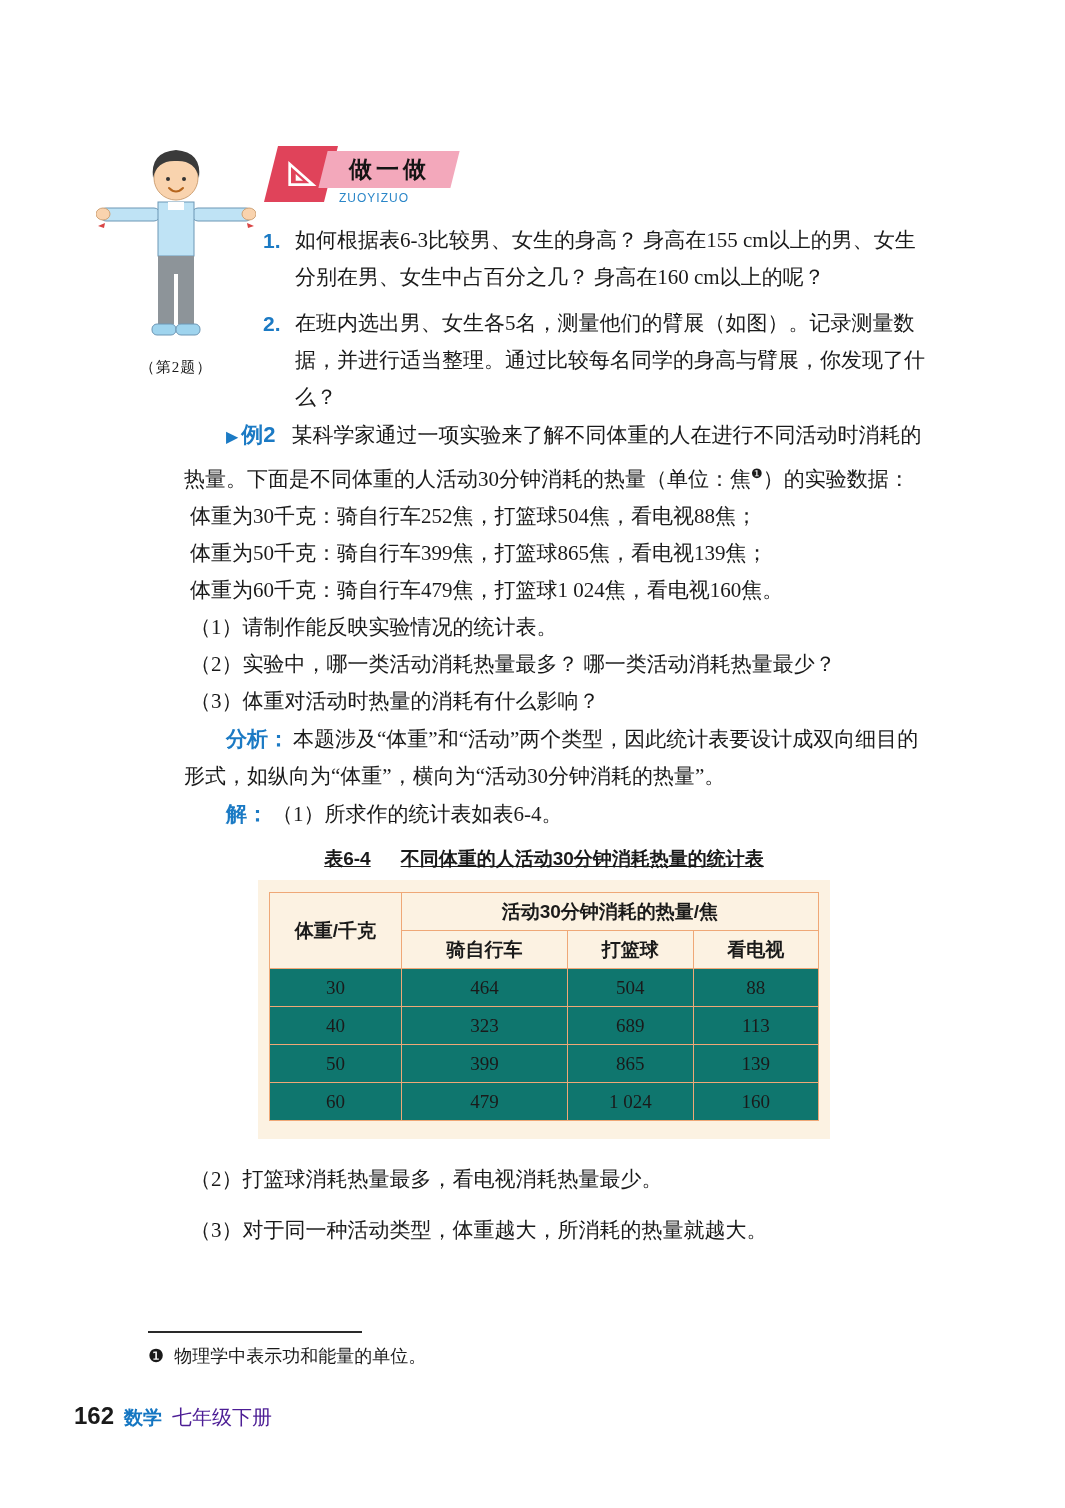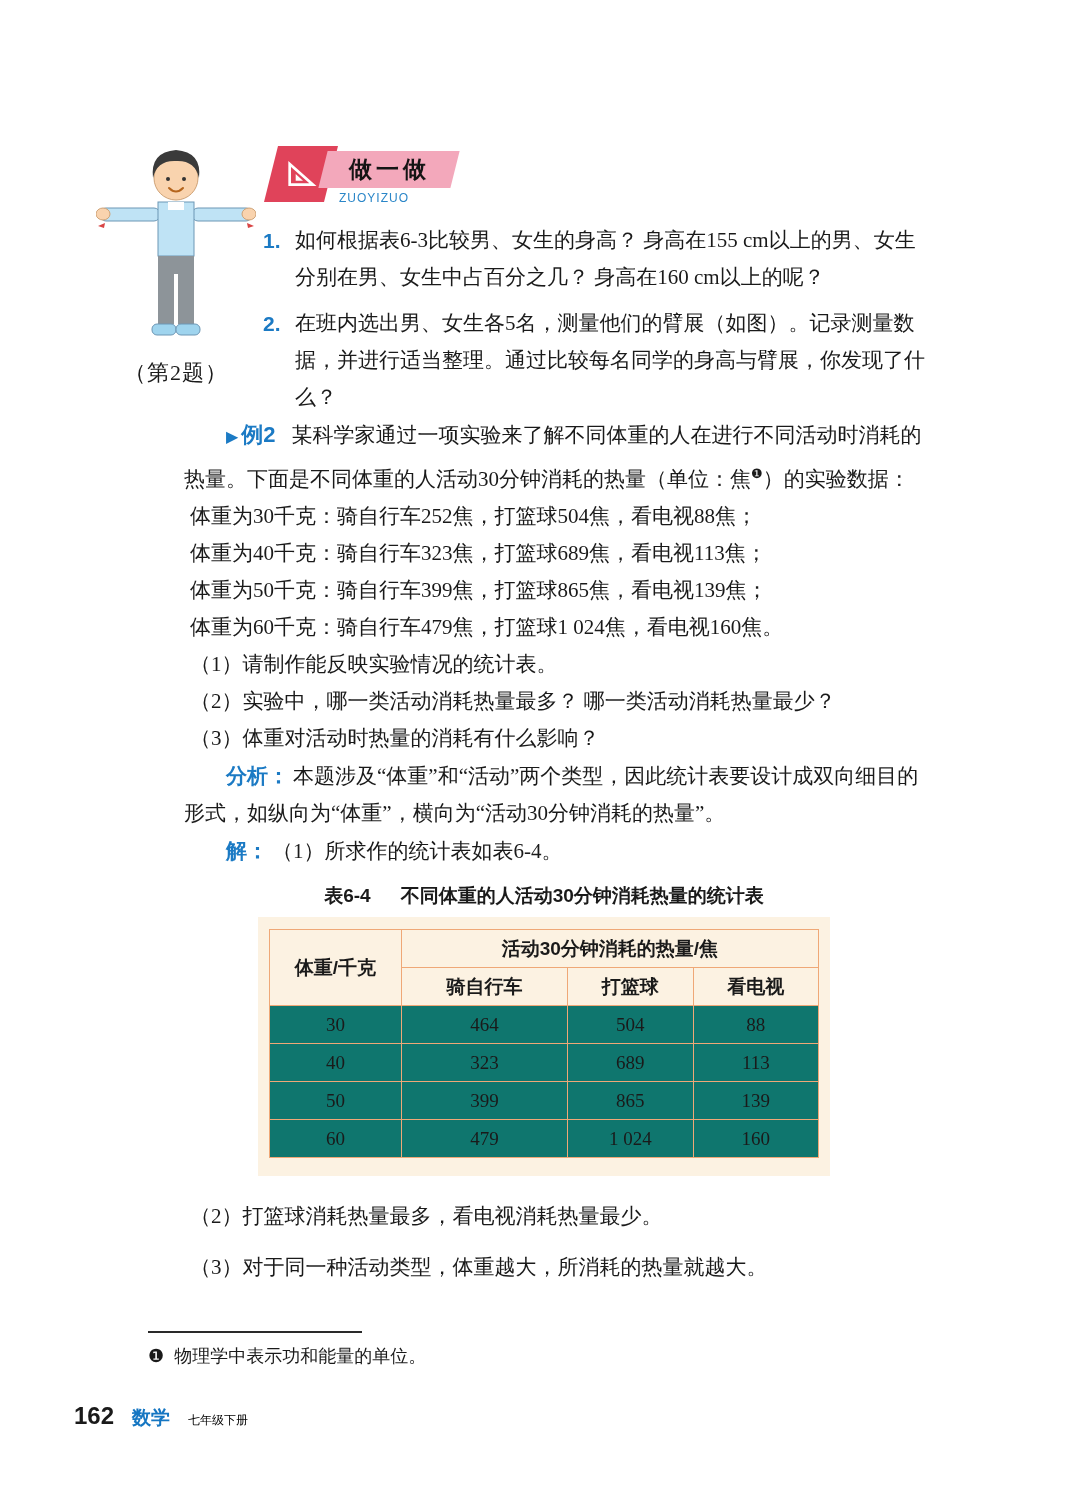--- a/index.html
+++ b/index.html
@@ -1,21 +1,21 @@
 <!DOCTYPE html>
 <html><head>
 <meta charset="utf-8">
 <style>
   * { box-sizing: border-box; }
   body { margin:0; background:#e9e9e9; font-family:"Liberation Serif","DejaVu Serif",serif; color:#1a1a1a; }
   .page { position:relative; width:1065px; height:1508px; background:#ffffff; margin:0 auto; overflow:hidden; }
 
   
   .illustration { position:absolute; left:92px; top:140px; width:168px; text-align:center; }
-  .fig-caption { margin-top:8px; font-size:22px; letter-spacing:1px; }
+  .fig-caption { margin-top:8px; font-size:15px; letter-spacing:1px; }
 
   
   .activity { position:absolute; left:263px; top:146px; width:672px; }
   .banner { position:relative; height:64px; margin-bottom:12px; }
   .banner-red { position:absolute; left:8px; top:0; width:60px; height:56px; background:#e0435a; transform:skewX(-14deg); display:flex; align-items:center; justify-content:center; }
   .banner-red svg { transform:skewX(14deg); }
   .banner-pink { position:absolute; left:60px; top:5px; width:132px; height:37px; background:#f3a8bb; transform:skewX(-14deg); display:flex; align-items:center; justify-content:center; }
   .banner-title { transform:skewX(14deg); font-family:"Liberation Sans",sans-serif; font-weight:bold; font-size:23px; color:#141414; letter-spacing:4px; white-space:nowrap; }
   .banner-sub { position:absolute; left:76px; top:45px; font-family:"Liberation Sans",sans-serif; font-size:12px; color:#2a86c8; letter-spacing:1px; }
   .ex-item { display:flex; margin-bottom:9px; font-size:21px; line-height:37px; }
@@ -26,41 +26,41 @@
   .main { position:absolute; left:148px; top:416px; width:786px; font-size:21px; line-height:37px; }
   .para { margin:0; }
   .indent { text-indent:2em;margin-left:36px; }
   .ex2-marker { color:#1b7ac4; font-size:16px; margin-right:3px; }
   .ex2-label { color:#1b7ac4; font-weight:bold; font-family:"Liberation Sans",sans-serif; font-size:22px; margin-right:16px; }
   .sup { vertical-align:super; font-size:13px; }
   .pad2 { padding-left:2em; }
   .blue-label { color:#1b7ac4; font-weight:bold; font-family:"Liberation Sans",sans-serif; margin-right:4px; }
 
   
-  .table-caption { margin:13px 0 8px 110px; width:572px; text-align:center; font-family:"Liberation Sans",sans-serif; font-weight:bold; font-size:19px; line-height:26px; }
+  .table-caption { margin:13px 0 8px 110px; width:572px; text-align:center; font-family:"Liberation Sans",sans-serif; font-weight:bold; font-size:19px; line-height:26px;text-decoration:underline; }
   .cap-label { margin-right:30px; }
   .table-panel { margin-left:110px; width:572px; background:#fcf2e2; padding:12px 11px 18px; }
   .stat-table { width:100%; border-collapse:collapse; }
   .stat-table th, .stat-table td { border:1.6px solid #efa877; text-align:center; padding:0; }
   .stat-table th { font-family:"Liberation Sans",sans-serif; font-weight:bold; font-size:19px; height:37px; }
   .stat-table td { background:#0f766e; font-size:19px; height:38px; }
   .col-w { width:24%; }
   .answer { padding-left:2em; margin:14px 0 0; }
   .answer.first { margin-top:22px; }
 
   
   .footnote-rule { position:absolute; left:148px; top:1331px; width:214px; border-top:2px solid #2a2a2a; }
   .footnote { position:absolute; left:148px; top:1341px; margin:0; font-size:18px; line-height:30px; }
   .fn-marker { margin-right:10px; }
 
   
-  .footer { position:absolute; left:74px; top:1402px; display:flex; align-items:baseline; gap:18px; }
+  .footer { position:absolute; left:74px; top:1402px; display:flex; align-items:baseline; gap:10px; }
   .page-num { font-weight:bold; font-size:24px; font-family:"Liberation Sans",sans-serif; }
   .subject { font-weight:bold; font-size:19px; color:#1576c2; font-family:"Liberation Sans",sans-serif;text-align:center; }
-  .book { font-size:12px; color:#000000; }
+  .book { font-size:20px; color:#4c1d95; }
 </style>
 </head>
 <body>
 
 <div class="page">
 
   <div class="illustration">
     <svg width="160" height="206" viewBox="0 0 160 206">
 
       <rect x="4" y="68" width="60" height="13" rx="6" fill="#bfe3f5" stroke="#6d97b5" stroke-width="1"></rect>
@@ -115,21 +115,20 @@
     </div>
   </div>
 
   <div class="main">
 
     <p class="para indent">
       <span class="ex2-marker">▶</span><span class="ex2-label">例2</span><span>某科学家通过一项实验来了解不同体重的人在进行不同活动时消耗的热量。下面是不同体重的人活动30分钟消耗的热量（单位：焦</span><span class="sup">❶</span><span>）的实验数据：</span>
     </p>
 
     <p class="para pad2">体重为30千克：骑自行车252焦，打篮球504焦，看电视88焦；</p>
-    <p class="para pad2">体重为40千克：骑自行车323焦，打篮球689焦，看电视113焦；</p>
     <p class="para pad2">体重为50千克：骑自行车399焦，打篮球865焦，看电视139焦；</p>
     <p class="para pad2">体重为60千克：骑自行车479焦，打篮球1 024焦，看电视160焦。</p>
 
     <p class="para pad2">（1）请制作能反映实验情况的统计表。</p>
     <p class="para pad2">（2）实验中，哪一类活动消耗热量最多？ 哪一类活动消耗热量最少？</p>
     <p class="para pad2">（3）体重对活动时热量的消耗有什么影响？</p>
 
     <p class="para indent">
       <span class="blue-label">分析：</span><span>本题涉及“体重”和“活动”两个类型，因此统计表要设计成双向细目的形式，如纵向为“体重”，横向为“活动30分钟消耗的热量”。</span>
     </p>

